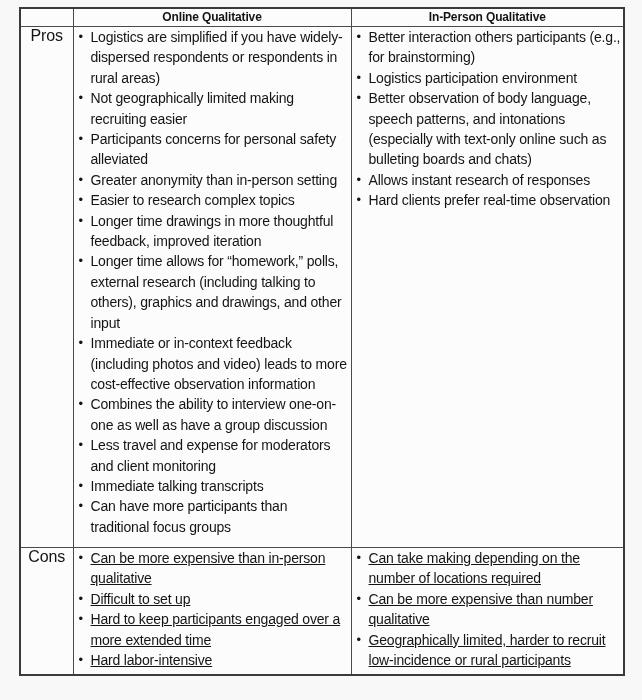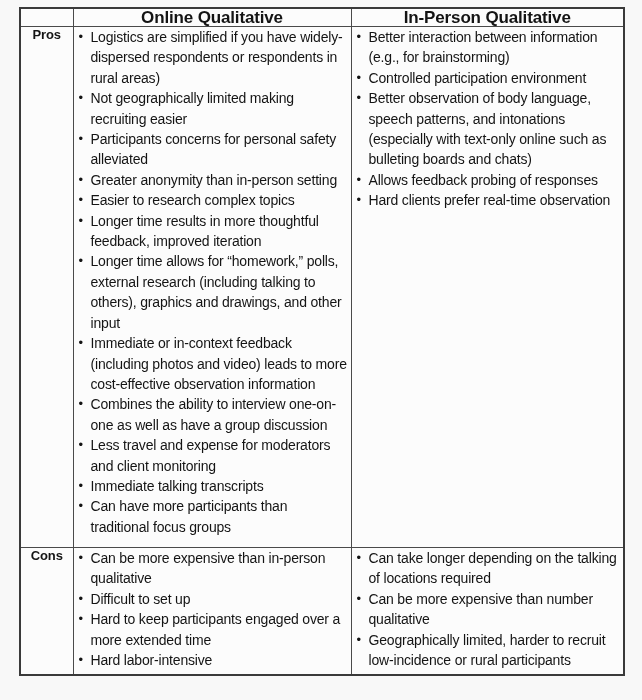--- a/index.html
+++ b/index.html
@@ -40,37 +40,37 @@
     background: #fcfcfc;
   }
 
   col.col-label { width: 53px; }
   col.col-online { width: 278px; }
   col.col-inperson { width: 273px; }
 
   thead th {
     text-align: center;
     font-weight: bold;
-    font-size: 17px;
+    font-size: 12px;
     line-height: 17px;
     padding: 2px 4px 3px 4px;
     letter-spacing: -0.15px;
     height: 18px;
     box-sizing: border-box;
   }
 
   thead th.empty-head {
     border-left: none;
   }
 
   td.label-cell {
     text-align: center;
     vertical-align: middle;
-    font-weight: bold;
-    font-size: 13px;
+    font-weight: normal;
+    font-size: 16px;
     letter-spacing: -0.1px;
   }
 
   td.list-cell {
     padding: 5px 6px 7px 4px;
   }
 
   ul.bullets {
     margin: 0;
     padding: 0 0 0 17px;
@@ -92,21 +92,21 @@
     position: absolute;
     left: -12px;
     top: 0;
     font-size: 13px;
     line-height: 20.4px;
     color: #141414;
   }
 
   
   tr.pros-row td.list-cell { height: 520px; }
-  tr.cons-row td.list-cell { height: 126px; }
+  tr.cons-row td.list-cell { height: 126px; text-decoration: underline; }
 </style>
 </head>
 <body>
 
 <div class="page">
   <table class="compare">
     <colgroup>
       <col class="col-label">
       <col class="col-online">
       <col class="col-inperson">
@@ -121,52 +121,52 @@
     <tbody>
       <tr class="pros-row">
         <td class="label-cell">Pros</td>
         <td class="list-cell">
           <ul class="bullets">
               <li>Logistics are simplified if you have widely-dispersed respondents or respondents in rural areas)</li>
               <li>Not geographically limited making recruiting easier</li>
               <li>Participants concerns for personal safety alleviated</li>
               <li>Greater anonymity than in-person setting</li>
               <li>Easier to research complex topics</li>
-              <li>Longer time results in more thoughtful feedback, improved iteration</li>
+              <li>Longer time drawings in more thoughtful feedback, improved iteration</li>
               <li>Longer time allows for “homework,” polls, external research (including talking to others), graphics and drawings, and other input</li>
               <li>Immediate or in-context feedback (including photos and video) leads to more cost-effective observation information</li>
               <li>Combines the ability to interview one-on-one as well as have a group discussion</li>
               <li>Less travel and expense for moderators and client monitoring</li>
               <li>Immediate talking transcripts</li>
               <li>Can have more participants than traditional focus groups</li>
             </ul>
         </td>
         <td class="list-cell">
           <ul class="bullets">
-              <li>Better interaction between information (e.g., for brainstorming)</li>
-              <li>Controlled participation environment</li>
+              <li>Better interaction others participants (e.g., for brainstorming)</li>
+              <li>Logistics participation environment</li>
               <li>Better observation of body language, speech patterns, and intonations (especially with text-only online such as bulleting boards and chats)</li>
-              <li>Allows feedback probing of responses</li>
+              <li>Allows instant research of responses</li>
               <li>Hard clients prefer real-time observation</li>
             </ul>
         </td>
       </tr>
       <tr class="cons-row">
         <td class="label-cell">Cons</td>
         <td class="list-cell">
           <ul class="bullets">
               <li>Can be more expensive than in-person qualitative</li>
               <li>Difficult to set up</li>
               <li>Hard to keep participants engaged over a more extended time</li>
               <li>Hard labor-intensive</li>
             </ul>
         </td>
         <td class="list-cell">
           <ul class="bullets">
-              <li>Can take longer depending on the talking of locations required</li>
+              <li>Can take making depending on the number of locations required</li>
               <li>Can be more expensive than number qualitative</li>
               <li>Geographically limited, harder to recruit low-incidence or rural participants</li>
             </ul>
         </td>
       </tr>
     </tbody>
   </table>
 </div>
 
 </body></html>

